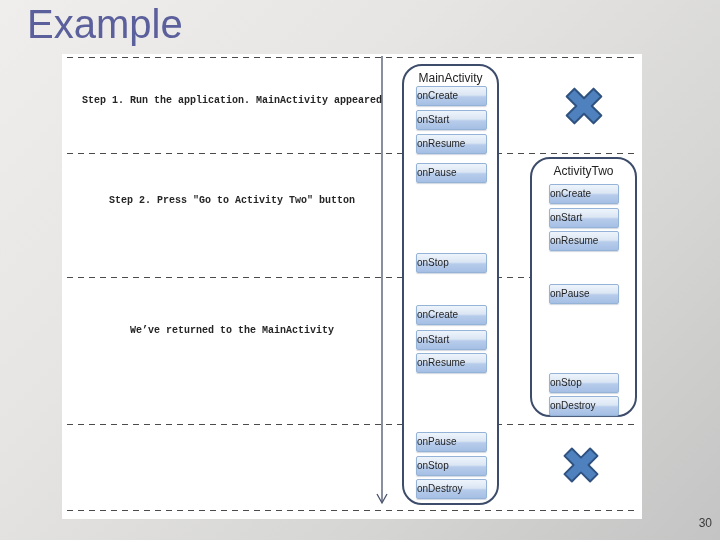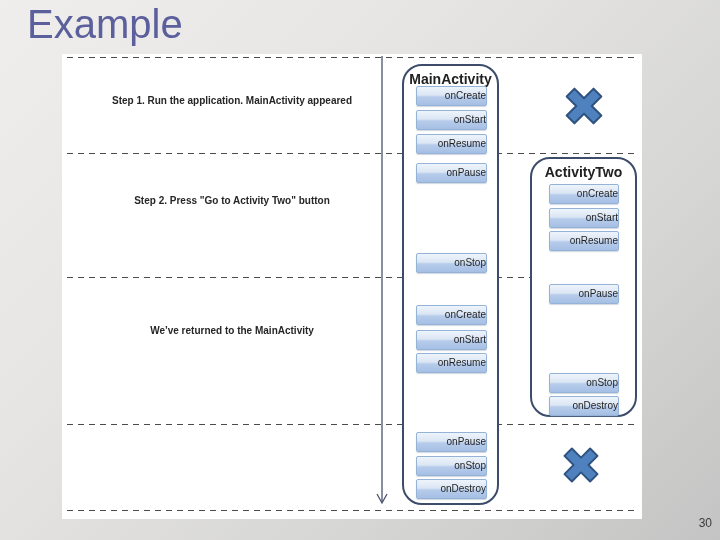--- a/index.html
+++ b/index.html
@@ -20,32 +20,32 @@
   .sep{
     position:absolute;left:5px;width:570px;height:1px;z-index:1;
     background:repeating-linear-gradient(90deg,#4b4b4b 0 6px,transparent 6px 11px);
   }
   .timeline{position:absolute;left:312px;top:2px;z-index:1;}
   .container{
     position:absolute;background:#ffffff;border:2px solid #3c4c6a;
     border-radius:20px;z-index:2;box-sizing:border-box;
   }
   .container .col-title{
-    text-align:center;margin-top:5px;font-size:14px;color:#222;font-weight:700;
+    text-align:center;margin-top:5px;font-size:12px;color:#222;font-weight:400;
   }
   .btn{
     position:absolute;height:20px;box-sizing:border-box;
     border:1px solid #95b3d7;border-radius:2px;
     background:linear-gradient(to bottom,#eef4fb 0%,#dbe6f4 45%,#b7cceb 55%,#a5bfe4 100%);
-    font-size:10px;color:#1f1f1f;text-align:right;line-height:18px;
+    font-size:10px;color:#1f1f1f;text-align:left;line-height:18px;
     box-shadow:0 1px 1px rgba(120,140,170,0.35);
   }
   .step{
     position:absolute;left:0;width:340px;z-index:2;
-    font-size:10px;font-weight:bold;color:#262626;text-align:center;line-height:14px;
+    font-size:10px;font-weight:bold;color:#262626;text-align:center;line-height:14px;font-family:Liberation Mono, monospace;
   }
   .xmark{position:absolute;z-index:2;}
   .page-num{
     position:absolute;right:8px;top:516px;font-size:12px;color:#3a3a3a;margin-left:19px;
   }
 </style>
 </head>
 <body>
 
 <div class="slide">

